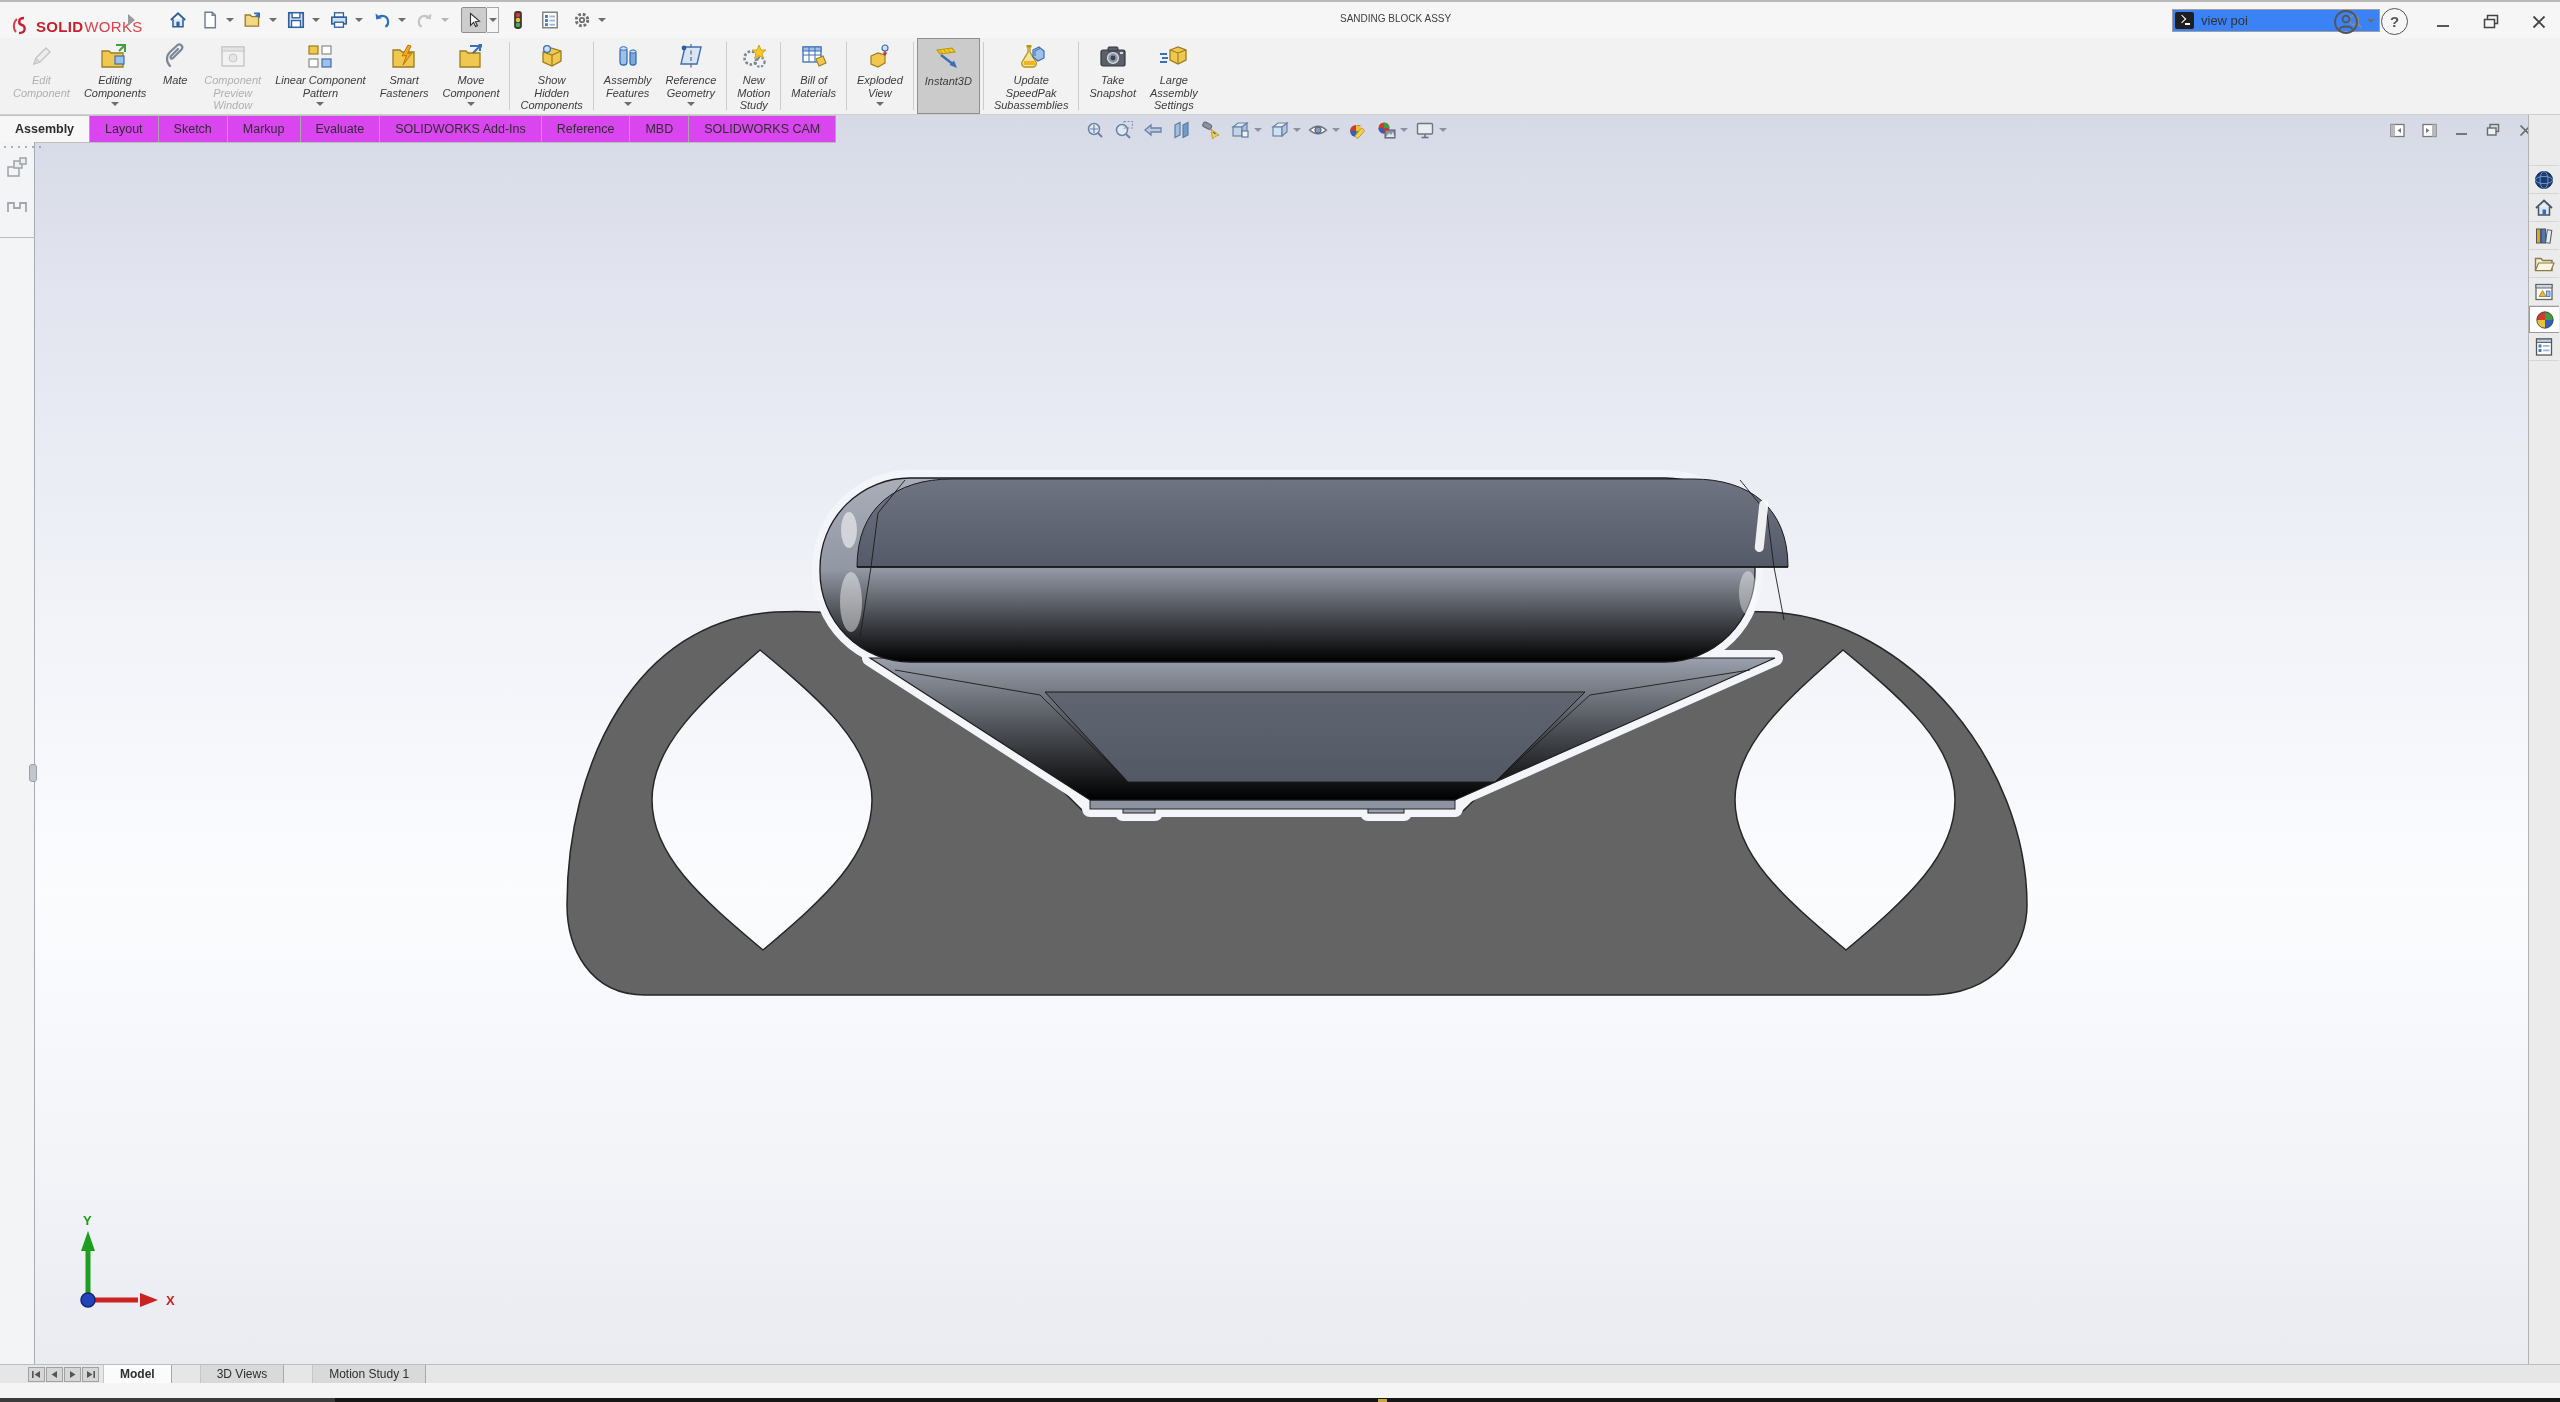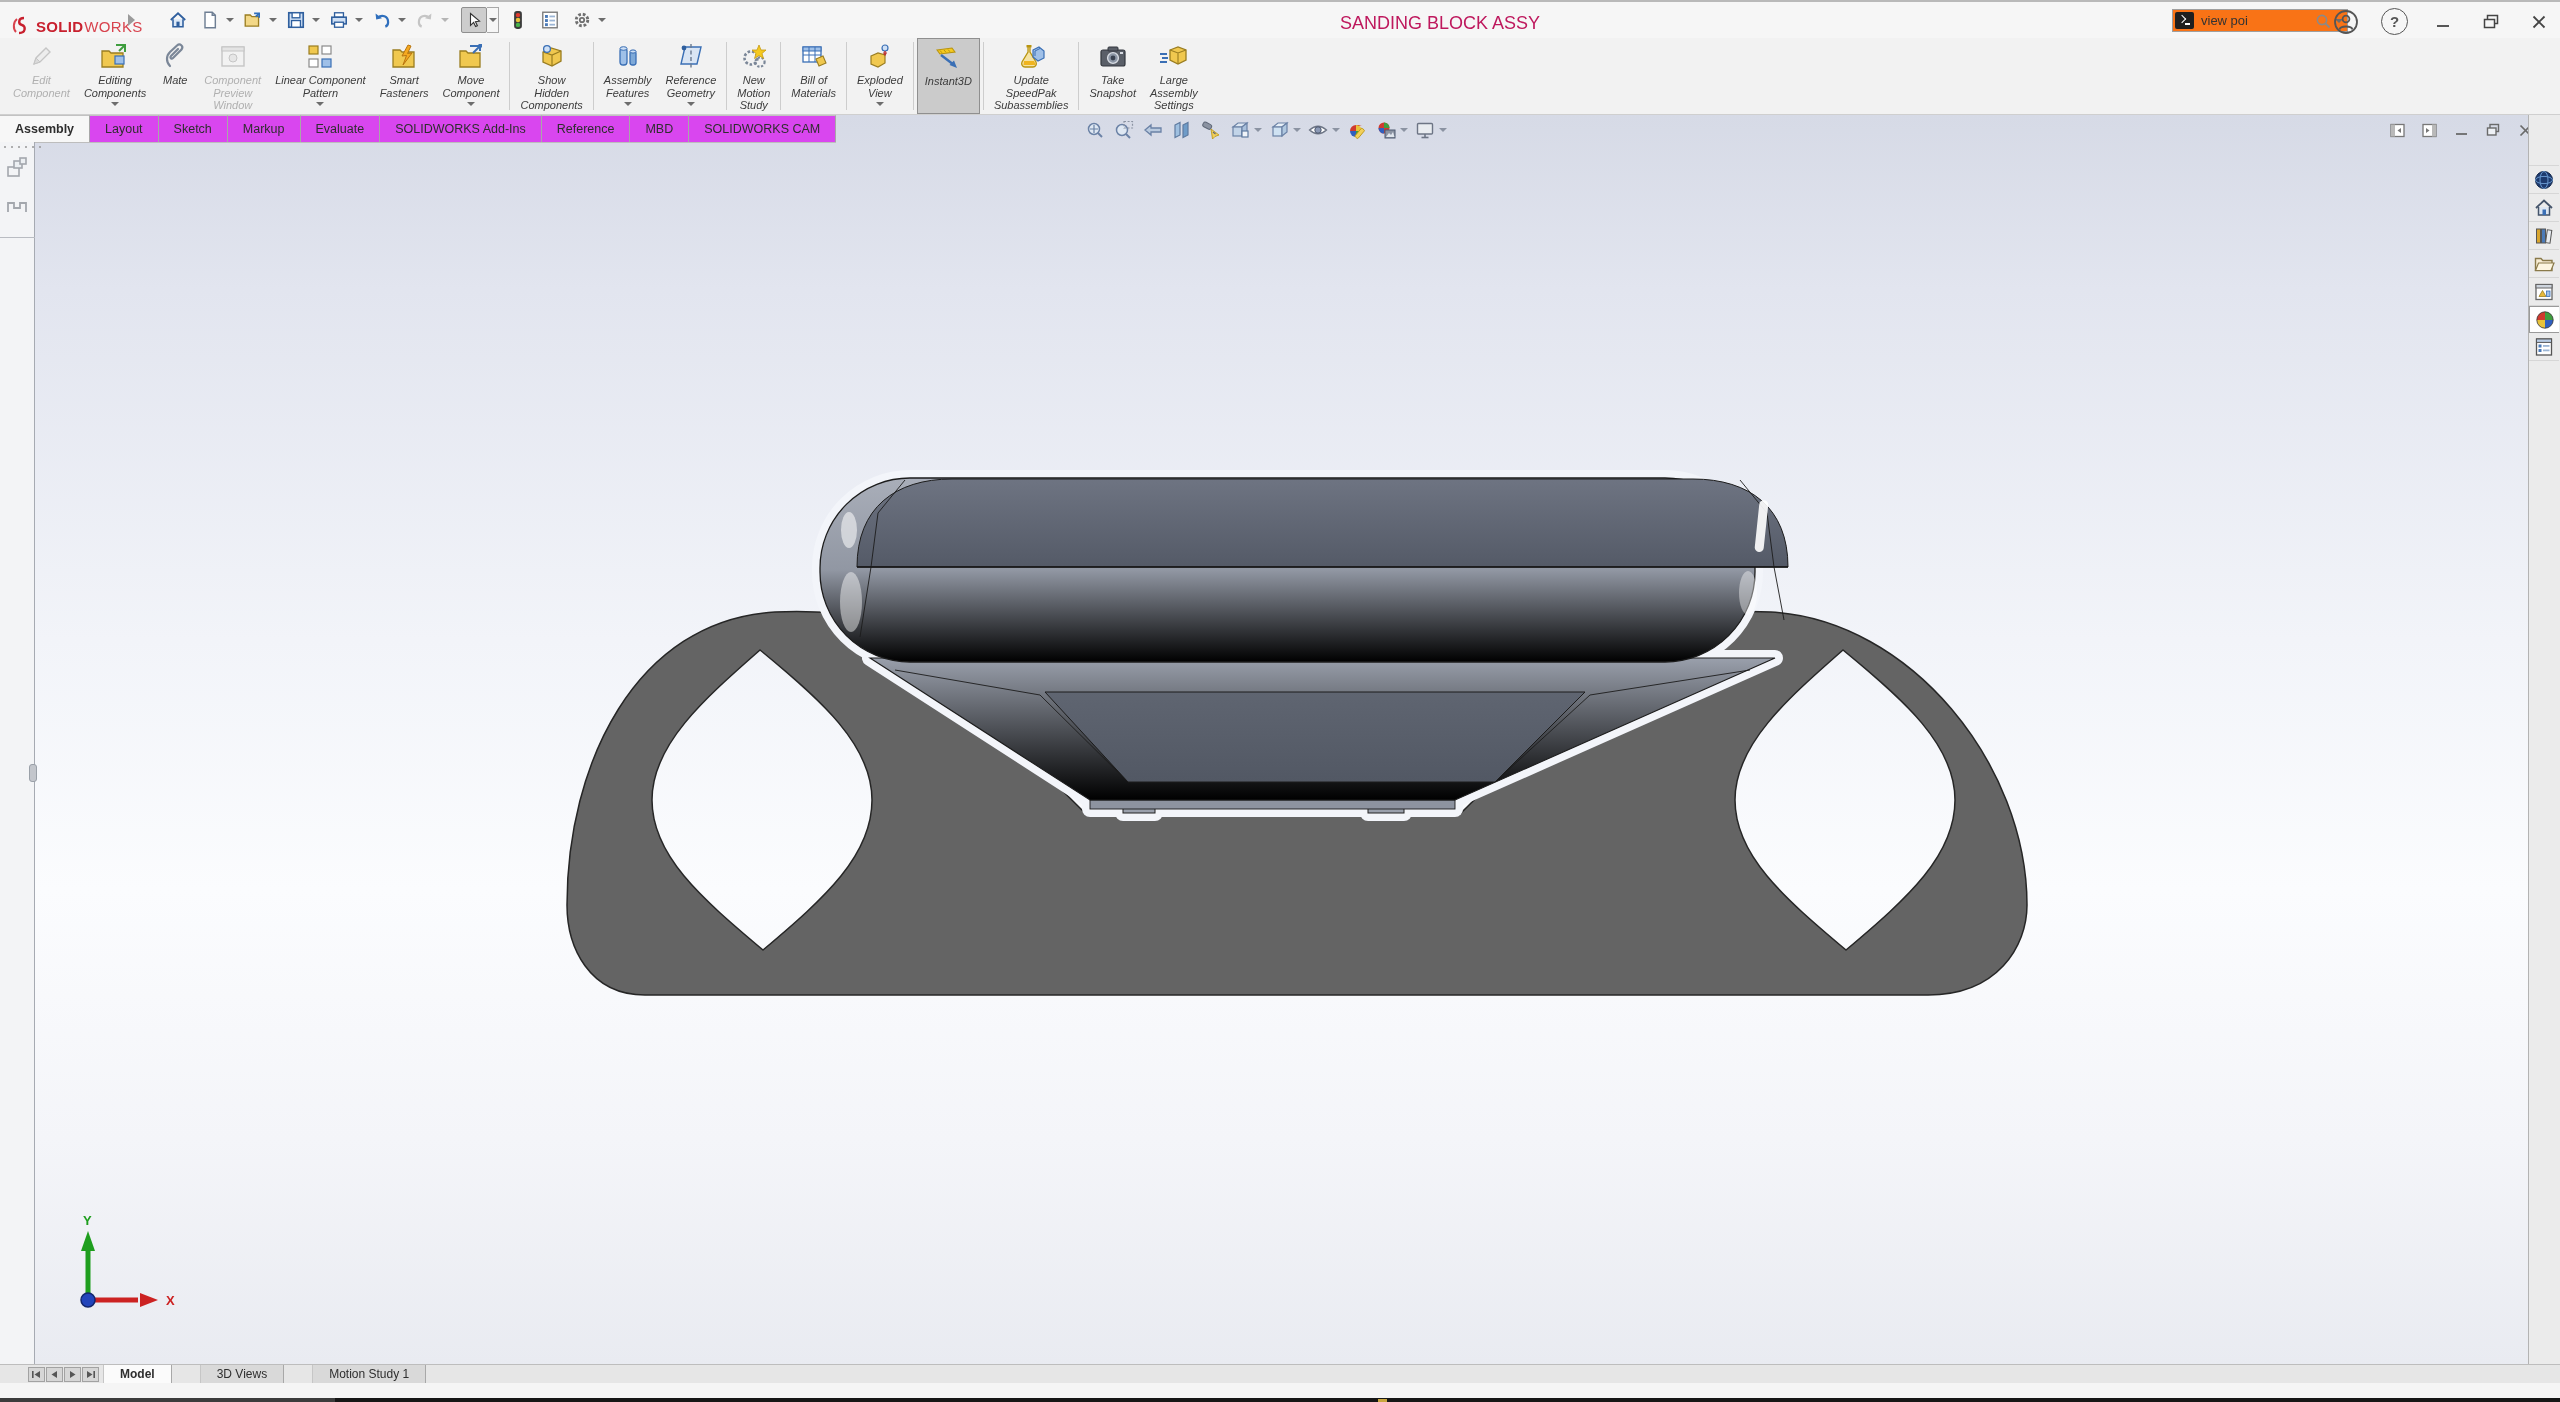--- a/index.html
+++ b/index.html
@@ -13,22 +13,22 @@
   .brand-works{color:#d8434e;font-size:15px;letter-spacing:.3px;}
   .brand-expander{position:absolute;left:128px;top:12px;width:0;height:0;border-top:6px solid transparent;border-bottom:6px solid transparent;border-left:7px solid #9a9a9a;}
   .qat{position:absolute;left:165px;top:4px;display:flex;align-items:center;height:28px;}
   .qat-item{display:flex;align-items:center;margin-right:6px;}
   .qat-btn{width:26px;height:26px;display:flex;align-items:center;justify-content:center;border-radius:2px;}
   .qat-btn.pressed{background:#cdcdcd;border:1px solid #8f8f8f;box-sizing:border-box;}
   .dd{width:0;height:0;border-left:4px solid transparent;border-right:4px solid transparent;border-top:4.5px solid #6d6d6d;}
   .dd.dis{border-top-color:#b5b5b5;}
   .qat-dd{margin-left:3px;}
   .dd-box{width:12px;height:26px;display:flex;align-items:center;justify-content:center;border:1px solid #a8a8a8;border-left:none;box-sizing:border-box;}
-  .win-title{position:absolute;left:1340px;top:11px;font-size:18px;color:#be185d;}
-  .searchbox{position:absolute;left:2172px;top:7px;width:176px;height:23px;background:#f97316;border:1px solid #9f9f9f;box-sizing:border-box;display:flex;align-items:center;}
+  .win-title{position:absolute;left:1340px;top:11px;font-size:10px;color:#404040;}
+  .searchbox{position:absolute;left:2172px;top:7px;width:208px;height:23px;background:#3b82f6;border:1px solid #9f9f9f;box-sizing:border-box;display:flex;align-items:center;}
   .cmd-badge{width:19px;height:17px;background:#1f1f1f;border-radius:2px;margin:0 5px 0 2px;position:relative;flex:none;}
   .cmd-badge i{position:absolute;left:4px;top:4px;width:5px;height:5px;border-right:1.6px solid #fff;border-bottom:1.6px solid #fff;transform:rotate(-45deg);}
   .cmd-badge u{position:absolute;left:10px;bottom:4px;width:5px;height:1.6px;background:#fff;}
   .searchbox input{border:none;outline:none;flex:1;font-size:13px;color:#333;font-family:inherit;background:transparent;min-width:0;}
   .search-mag{flex:none;margin-right:3px;}
   .tb-right{position:absolute;right:8px;top:6px;display:flex;align-items:center;gap:22px;}
   .tb-circle{width:25px;height:25px;border:1.8px solid #555;border-radius:50%;display:flex;align-items:center;justify-content:center;color:#555;font-size:15px;font-weight:bold;}
   .winbtn{width:26px;height:22px;display:flex;align-items:center;justify-content:center;}
 
   

